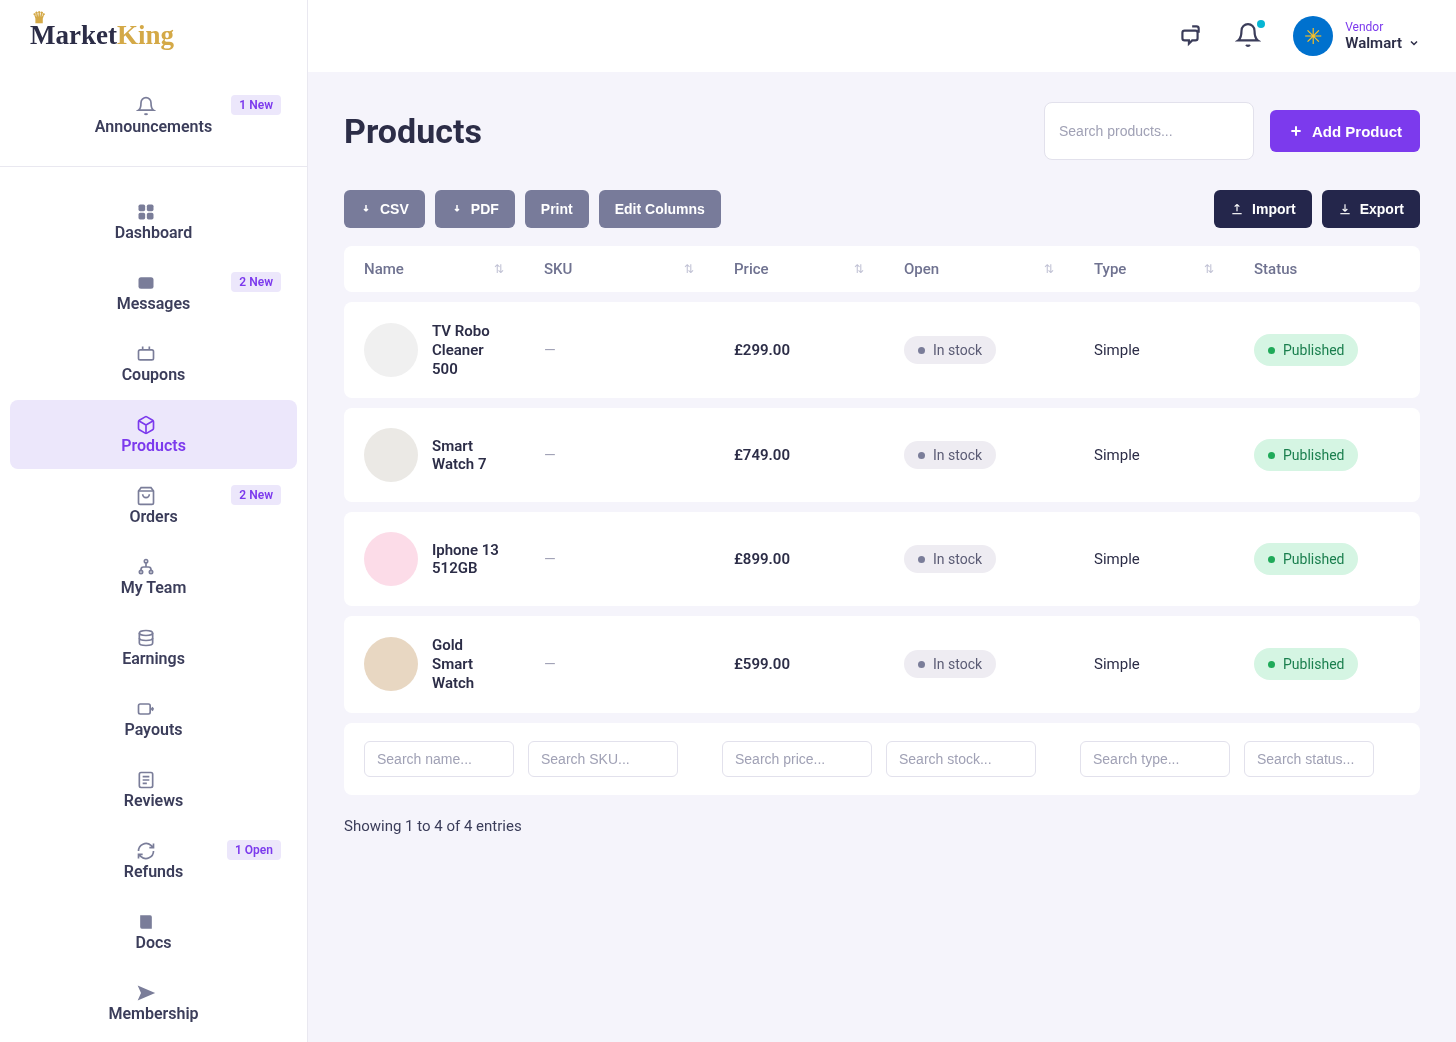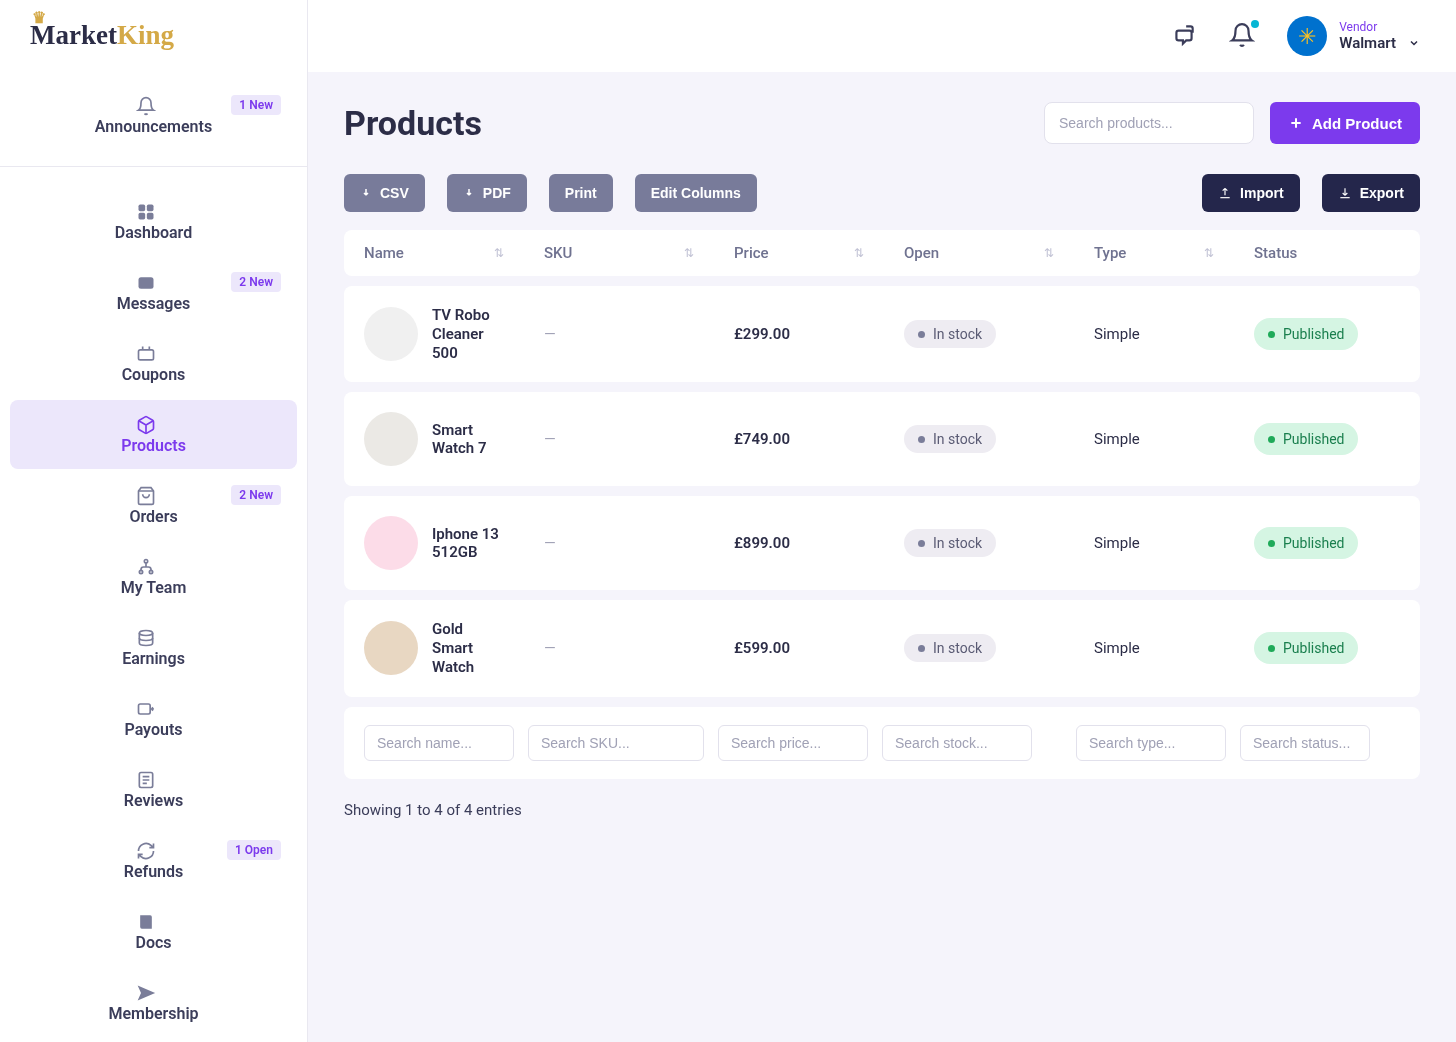--- a/index.html
+++ b/index.html
@@ -123,21 +123,21 @@
   background: #0071ce;
   border-radius: 50%;
   display: flex;
   align-items: center;
   justify-content: center;
   color: #ffc220;
   font-size: 22px;
 }
 .vendor-text { line-height: 1.2; }
 .vendor-role { font-size: 12px; color: #7c3aed; }
-.vendor-name { font-size: 15px; font-weight: 600; color: #2c2d47; display:flex; align-items:center; gap:12px;}
+.vendor-name { font-size: 15px; font-weight: 600; color: #2c2d47; display:flex; align-items:center; gap:6px;}
 .content {
   flex: 1;
   padding: 30px 36px;
   overflow-x: auto;
 }
 .page-header {
   display: flex;
   align-items: center;
   justify-content: space-between;
   margin-bottom: 30px;
@@ -152,21 +152,21 @@
   gap: 16px;
   align-items: center;
 }
 .search-box {
   display: flex;
   align-items: center;
   background: #fff;
   border: 1px solid #e2e1ec;
   border-radius: 8px;
   padding: 12px 14px;
-  height: 42px;
+  height: 58px;
   width: 210px;
 }
 .search-box input {
   border: none;
   outline: none;
   flex: 1;
   font-size: 14px;
   color: #555;
   background: transparent;
 }
@@ -182,21 +182,21 @@
   font-size: 15px;
   font-weight: 600;
   cursor: pointer;
 }
 .btn-primary { background: #7c3aed; color: #fff; }
 .toolbar {
   display: flex;
   justify-content: space-between;
   margin-bottom: 18px;
 }
-.toolbar-left, .toolbar-right { display: flex; gap: 22px; }
+.toolbar-left, .toolbar-right { display: flex; gap: 10px; }
 .btn-gray { background: #787b9a; color: #fff; height: 38px; padding: 0 16px; font-size: 14px; }
 .btn-dark { background: #24264b; color: #fff; height: 38px; padding: 0 16px; font-size: 14px; }
 .table-wrap {
   background: transparent;
   border-radius: 8px;
   min-width: 1020px;
 }
 .table-header {
   display: flex;
   background: #fff;
@@ -297,21 +297,21 @@
 .filter-input {
   border: 1px solid #e2e1ec;
   border-radius: 6px;
   padding: 9px 12px;
   font-size: 14px;
   outline: none;
   color: #555;
 }
 .filter-input::placeholder { color: #a0a1b5; }
 .f-name { width: 150px; }
-.f-sku { width: 176px; }
+.f-sku { width: 150px; margin-right: 30px; }
 .f-price { width: 150px; }
 .f-stock { width: 150px; margin-right: 30px; }
 .f-type { width: 150px; }
 .f-status { width: 130px; }
 .pager-info {
   margin-top: 22px;
   font-size: 15px;
   color: #3b3d5a;
 }
 .pager {

